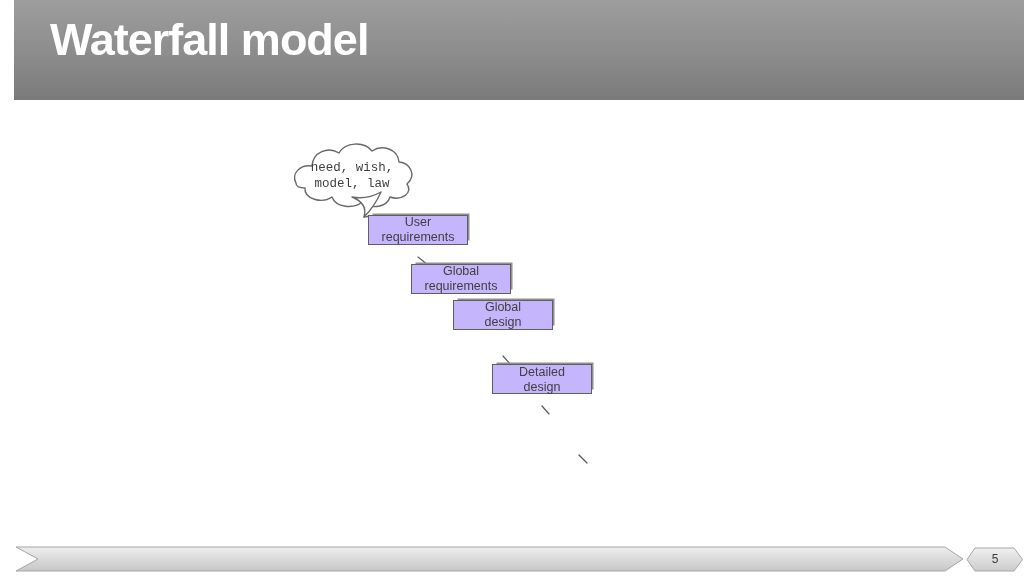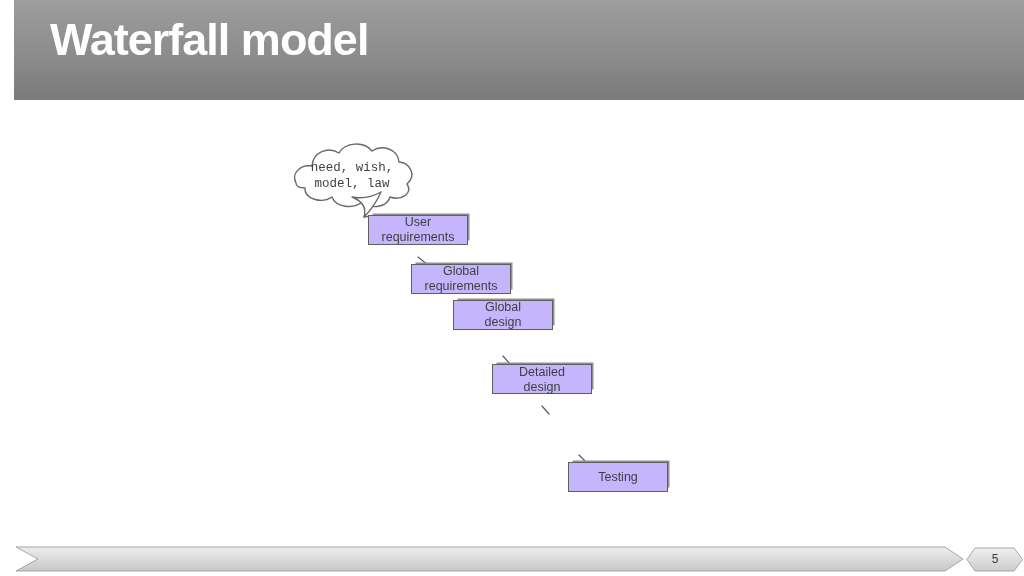--- a/index.html
+++ b/index.html
@@ -156,24 +156,20 @@
       <span>requirements</span>
     </div>
     <div class="stage stage-3">
       <span>Global</span>
       <span>design</span>
     </div>
     <div class="stage stage-4">
       <span>Detailed</span>
       <span>design</span>
     </div>
-    <div class="stage stage-6">
-      <span>Testing</span>
-      <span></span>
-    </div>
   </div>
 
   <svg class="footer-svg" viewBox="0 0 1024 36" xmlns="http://www.w3.org/2000/svg">
     <defs>
       <linearGradient id="gradRibbon" x1="0" y1="0" x2="0" y2="1">
         <stop offset="0" stop-color="#eeeeee"></stop>
         <stop offset="1" stop-color="#c7c7c7"></stop>
       </linearGradient>
       <linearGradient id="gradBadge" x1="0" y1="0" x2="0" y2="1">
         <stop offset="0" stop-color="#f0f0f0"></stop>

